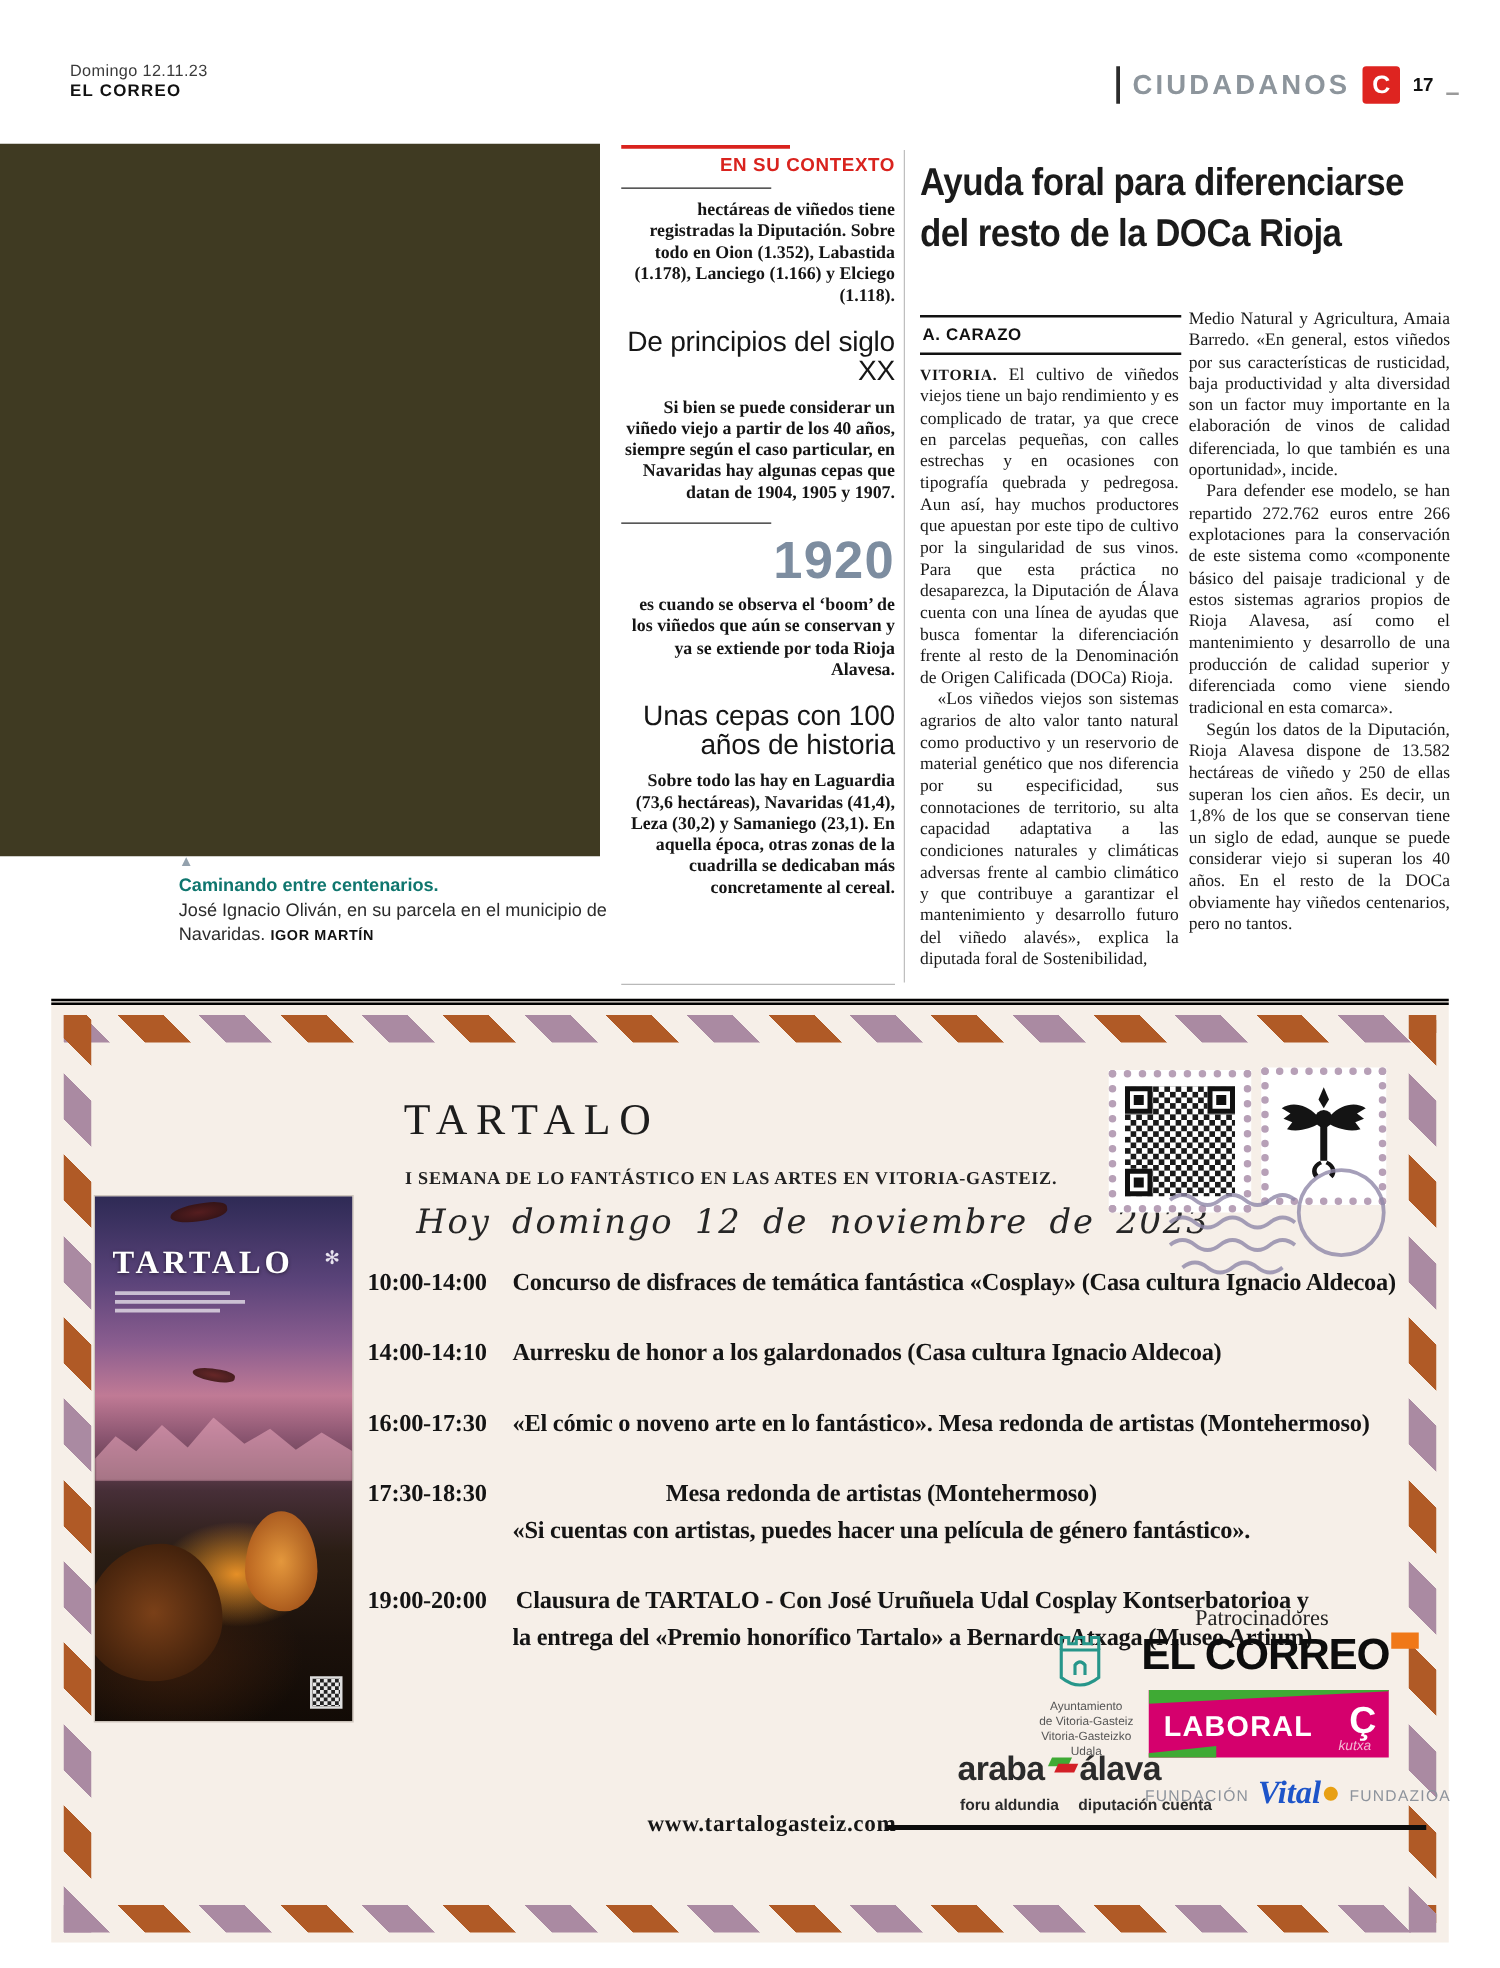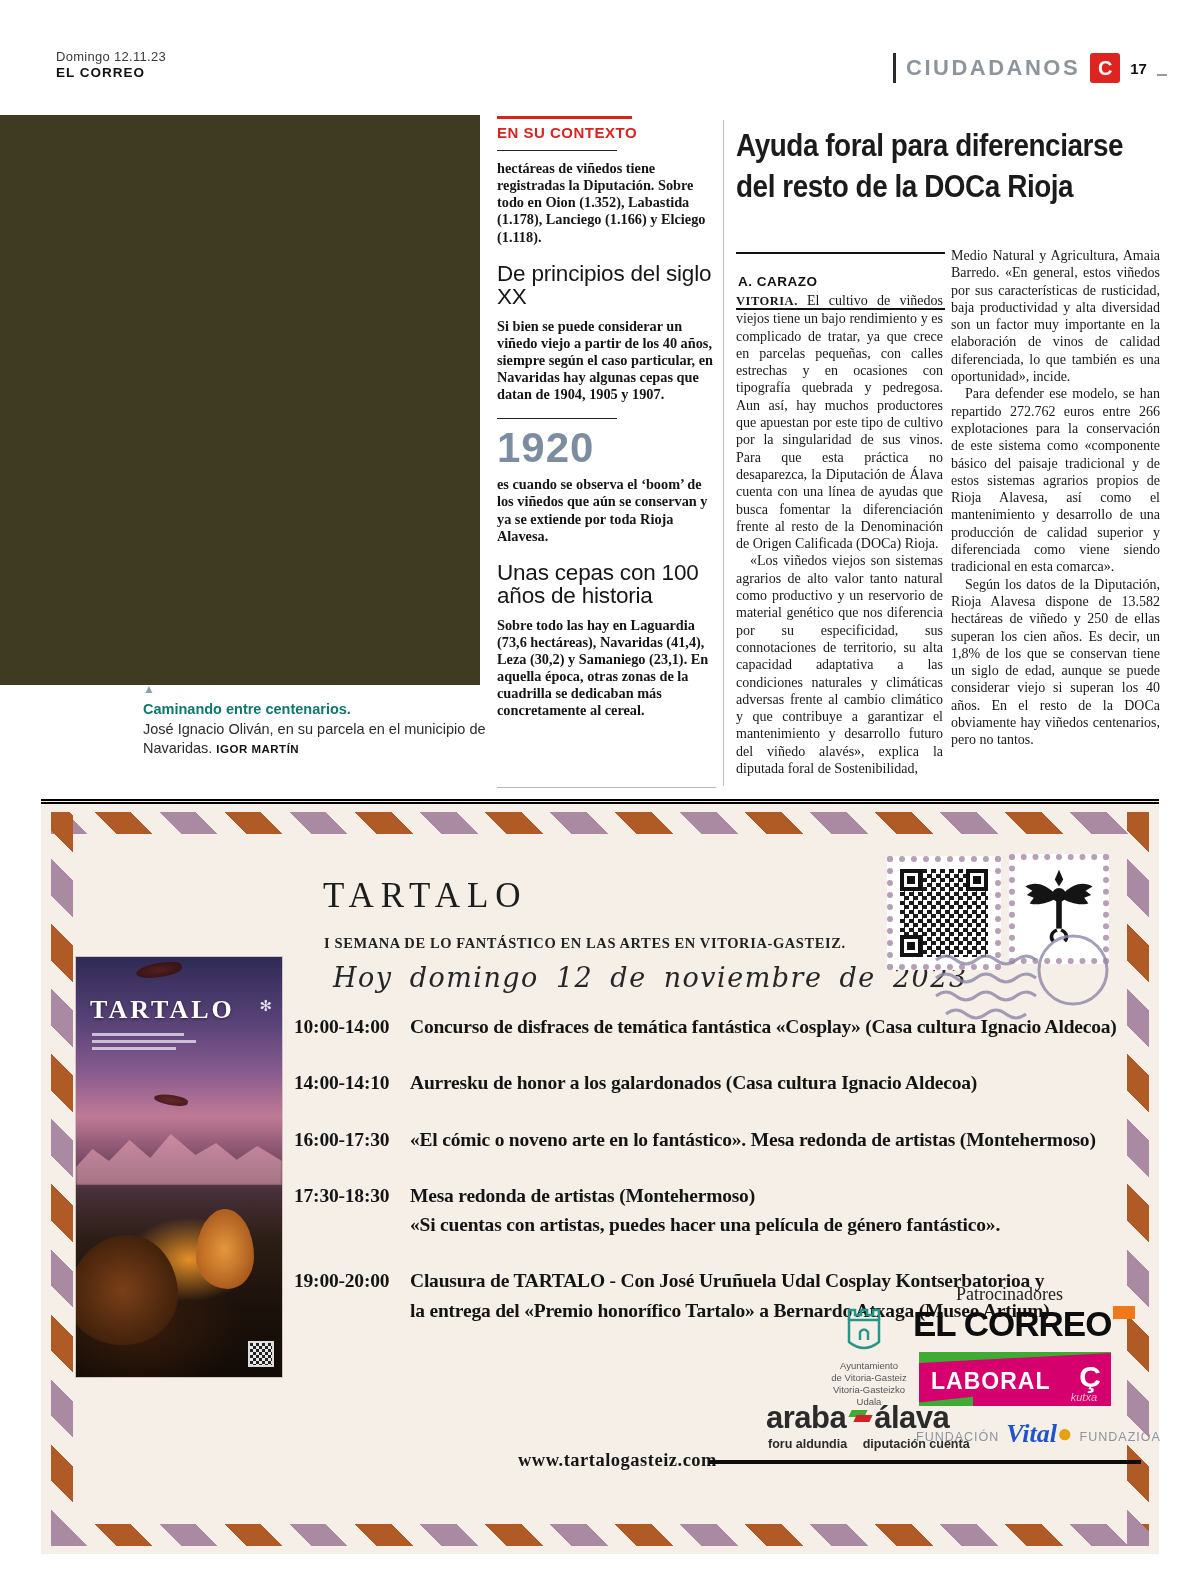--- a/index.html
+++ b/index.html
@@ -31,39 +31,39 @@
       radial-gradient(circle, #b4622f 0 3px, rgba(0,0,0,0) 4px),
       radial-gradient(circle, #6b7030 0 9px, rgba(0,0,0,0) 10px),
       radial-gradient(circle, #2e2a1a 0 8px, rgba(0,0,0,0) 9px);
     background-size:auto,17px 13px,29px 23px,41px 31px,23px 19px,67px 59px,37px 41px,83px 73px,53px 47px;}
   #caption-marker{position:absolute;left:143px;top:682px;font-size:12px;color:#93a1ad;}
   #caption{position:absolute;left:143px;top:700px;width:345px;font-size:14.5px;line-height:1.35;color:#2c2c2c;}
   #caption b{display:block;color:#0f766e;}
   #caption .credit{font-weight:bold;font-size:11.5px;letter-spacing:.5px;color:#111;}
 
   
-  #context{position:absolute;left:497px;top:116px;width:219px;height:672px;}
+  #context{position:absolute;left:497px;top:116px;width:219px;height:672px;text-align:right;}
   #ctx-redrule{width:135px;height:3px;background:#d9231e;}
   #ctx-kicker{margin-top:5px;font-size:15px;font-weight:bold;color:#d9231e;letter-spacing:.5px;}
   .thinrule{width:120px;height:1px;background:#222;margin:9px 0;}
   .bignum{font-weight:bold;color:#7d8da0;line-height:.95;letter-spacing:1px;}
   #ctx-num1{font-size:52px;margin:4px 0 8px;}
   #ctx-num2{font-size:42px;margin:2px 0 8px;}
   .ctx-text{font-family:"Liberation Serif",serif;font-weight:bold;font-size:14.3px;line-height:1.2;color:#151515;}
   .ctx-subhead{font-size:22.5px;line-height:1.04;color:#161616;margin:16px 0 9px;letter-spacing:-.2px;}
   #ctx-bottomrule{position:absolute;left:0;bottom:0;width:100%;height:1px;background:#b9b9b9;}
   #ctx-rule2{margin-top:15px;}
 
   
   #vrule{position:absolute;left:723px;top:120px;width:1px;height:666px;background:#bfbfbf;}
 
   
   #headline{position:absolute;left:736px;top:126px;width:472px;font-size:31px;font-weight:bold;
             line-height:1.32;letter-spacing:-.5px;color:#1b1b1b;transform:scaleX(.9);transform-origin:left top;}
-  #byline-box{position:absolute;left:736px;top:252px;width:205px;border-top:2px solid #111;border-bottom:2px solid #111;padding:18px 2px;}
+  #byline-box{position:absolute;left:736px;top:252px;width:205px;border-top:2px solid #111;border-bottom:2px solid #111;padding:5px 2px;}
   #byline{font-size:13.5px;font-weight:bold;letter-spacing:.5px;color:#111;}
   .artcol{position:absolute;font-family:"Liberation Serif",serif;font-size:14px;line-height:17.3px;
           text-align:justify;color:#181818;overflow:hidden;}
   #artcol1{left:736px;top:292px;width:207px;height:497px;}
   #artcol2{left:951px;top:247px;width:209px;height:542px;}
   .artcol p{margin:0;}
   .artcol p.ind{text-indent:14px;}
   .leadin{font-weight:bold;font-size:12.5px;letter-spacing:.5px;}
 
   
@@ -102,21 +102,21 @@
   #ad-title{position:absolute;left:282px;top:72px;font-family:"Liberation Serif",serif;font-size:35px;
             letter-spacing:7px;color:#1d1d1d;}
   #ad-subtitle{position:absolute;left:283px;top:131px;font-family:"Liberation Serif",serif;font-weight:bold;
                font-size:14.5px;letter-spacing:.6px;color:#222;}
   #ad-date{position:absolute;left:292px;top:158px;font-family:"DejaVu Serif",serif;font-style:italic;
            font-size:27px;letter-spacing:1.5px;word-spacing:7px;color:#262626;}
   #ad-schedule{position:absolute;left:253px;top:208px;width:850px;}
   .sched-row{display:flex;gap:12px;margin-bottom:27px;font-family:"Liberation Serif",serif;font-weight:bold;
              font-size:19.5px;letter-spacing:-.2px;color:#141414;line-height:1.5;}
   .sched-time{min-width:104px;white-space:nowrap;}
-  .sched-desc{white-space:nowrap;}
+  .sched-desc{white-space:nowrap;text-align:center;}
 
   
   .stamp{position:absolute;background:#fff;border:6px dotted #b7a0b7;box-sizing:border-box;}
   #qr-stamp{left:846px;top:52px;width:114px;height:114px;padding:7px;}
   #qr-code{width:88px;height:88px;position:relative;
      background:repeating-conic-gradient(#1a1a1a 0% 25%, #fff 0% 50%) 0 0/9px 9px;}
   .finder{position:absolute;width:22px;height:22px;border:4px solid #111;background:#fff;box-sizing:border-box;}
   .finder::after{content:"";position:absolute;left:3px;top:3px;width:8px;height:8px;background:#111;}
   #f1{left:0;top:0;} #f2{right:0;top:0;} #f3{left:0;bottom:0;}
   #logo-stamp{left:968px;top:50px;width:100px;height:110px;display:flex;align-items:center;justify-content:center;}
@@ -133,21 +133,21 @@
   #laboral .cedilla{position:absolute;right:10px;top:8px;color:#fff;font-weight:bold;font-size:30px;}
   #laboral .kutxa{position:absolute;right:14px;bottom:3px;color:#f4b8d4;font-size:11px;font-style:italic;}
   #vital{position:absolute;left:875px;top:618px;display:flex;align-items:center;gap:7px;}
   .vital-gray{font-size:12.5px;letter-spacing:1px;color:#8d939c;}
   #vital-script{font-family:"Liberation Serif",serif;font-style:italic;font-weight:bold;font-size:26px;color:#1d54c9;position:relative;top:-3px;}
   #vital-script .dot{color:#e8a013;}
 
   #ayto{position:absolute;left:800px;top:498px;}
   #ayto-text{position:absolute;left:768px;top:556px;width:120px;text-align:center;font-size:9.5px;line-height:1.25;color:#555;}
   #araba{position:absolute;left:725px;top:596px;display:flex;align-items:baseline;gap:4px;
-         font-size:31px;font-weight:bold;color:#2b2b2b;letter-spacing:-.5px;}
+         font-size:27px;font-weight:bold;color:#2b2b2b;letter-spacing:-.5px;}
   #araba .mark{width:20px;height:12px;position:relative;top:-6px;}
   #araba .mark i{position:absolute;display:block;width:16px;height:7px;transform:skewX(-25deg);}
   #araba .mark .g{left:0;top:0;background:#3faa34;}
   #araba .mark .r{left:5px;top:5px;background:#d32027;}
   #araba-sub{position:absolute;left:727px;top:633px;font-size:12.5px;font-weight:bold;color:#2b2b2b;}
   #araba-sub span{margin-right:12px;}
   #website{position:absolute;left:477px;top:646px;font-family:"Liberation Serif",serif;font-weight:bold;
            font-size:18.5px;letter-spacing:.5px;color:#161616;}
   #ad-line{position:absolute;left:668px;top:656px;width:432px;height:4px;background:#0d0d0d;}
 </style>

